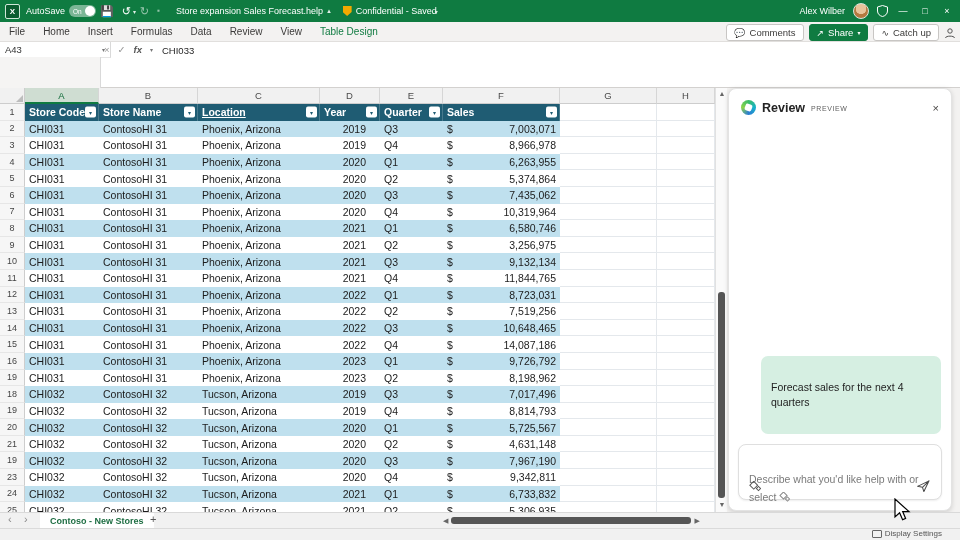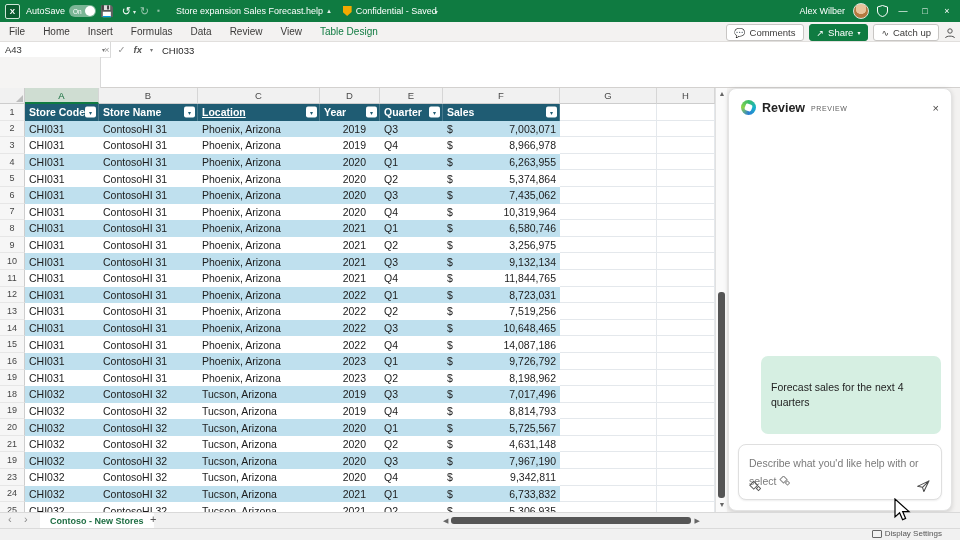--- a/index.html
+++ b/index.html
@@ -84,21 +84,21 @@
   
   .copilot{left:728px;top:88px;width:224px;height:423px;background:#fff;border:1px solid #E3E3E3;border-radius:8px;
            box-shadow:0 1.6px 5px rgba(0,0,0,.14);box-sizing:border-box;display:flex;flex-direction:column;}
   .cp-head{display:flex;align-items:center;gap:6px;padding:11px 12px 6px 12px;}
   .cp-logo{width:15px;height:15px;border-radius:50%;background:conic-gradient(#3ABD68,#16B2C9,#2B7CD3,#8BD44A,#3ABD68);position:relative;}
   .cp-logo::after{content:"";position:absolute;left:4px;top:4px;width:7px;height:7px;background:#fff;border-radius:2px;transform:rotate(20deg);}
   .cp-title{font-size:12.5px;font-weight:bold;color:#242424;}
   .cp-preview{font-size:7px;letter-spacing:.6px;color:#616161;margin-top:2px;}
   .cp-close{margin-left:auto;color:#484644;font-size:11px;}
   .bubble{margin:auto 10px 10px auto;max-width:160px;background:#D6EFE2;border-radius:7px;padding:24px 10px;font-size:10.5px;color:#232323;line-height:1.45;}
-  .cp-input{margin:0 9px 10px 9px;height:56px;background:#fff;border:1px solid #DFDFDF;border-radius:8px;box-shadow:0 1px 2px rgba(0,0,0,.07);position:relative;padding:8px 10px;box-sizing:border-box;}
+  .cp-input{margin:0 9px 10px 9px;height:56px;background:#fff;border:1px solid #DFDFDF;border-radius:8px;box-shadow:0 1px 2px rgba(0,0,0,.07);position:relative;padding:24px 10px;box-sizing:border-box;}
   .cp-ph{font-size:10.5px;color:#7a7a7a;line-height:1.45;}
   .spark{display:inline-block;vertical-align:-1px;}
   .cp-tools{position:absolute;left:10px;right:10px;bottom:6px;display:flex;justify-content:space-between;align-items:center;}
 
   
   .cursor{left:893px;top:498px;width:20px;height:24px;pointer-events:none;z-index:50;}
 </style>
 </head>
 <body>
 

